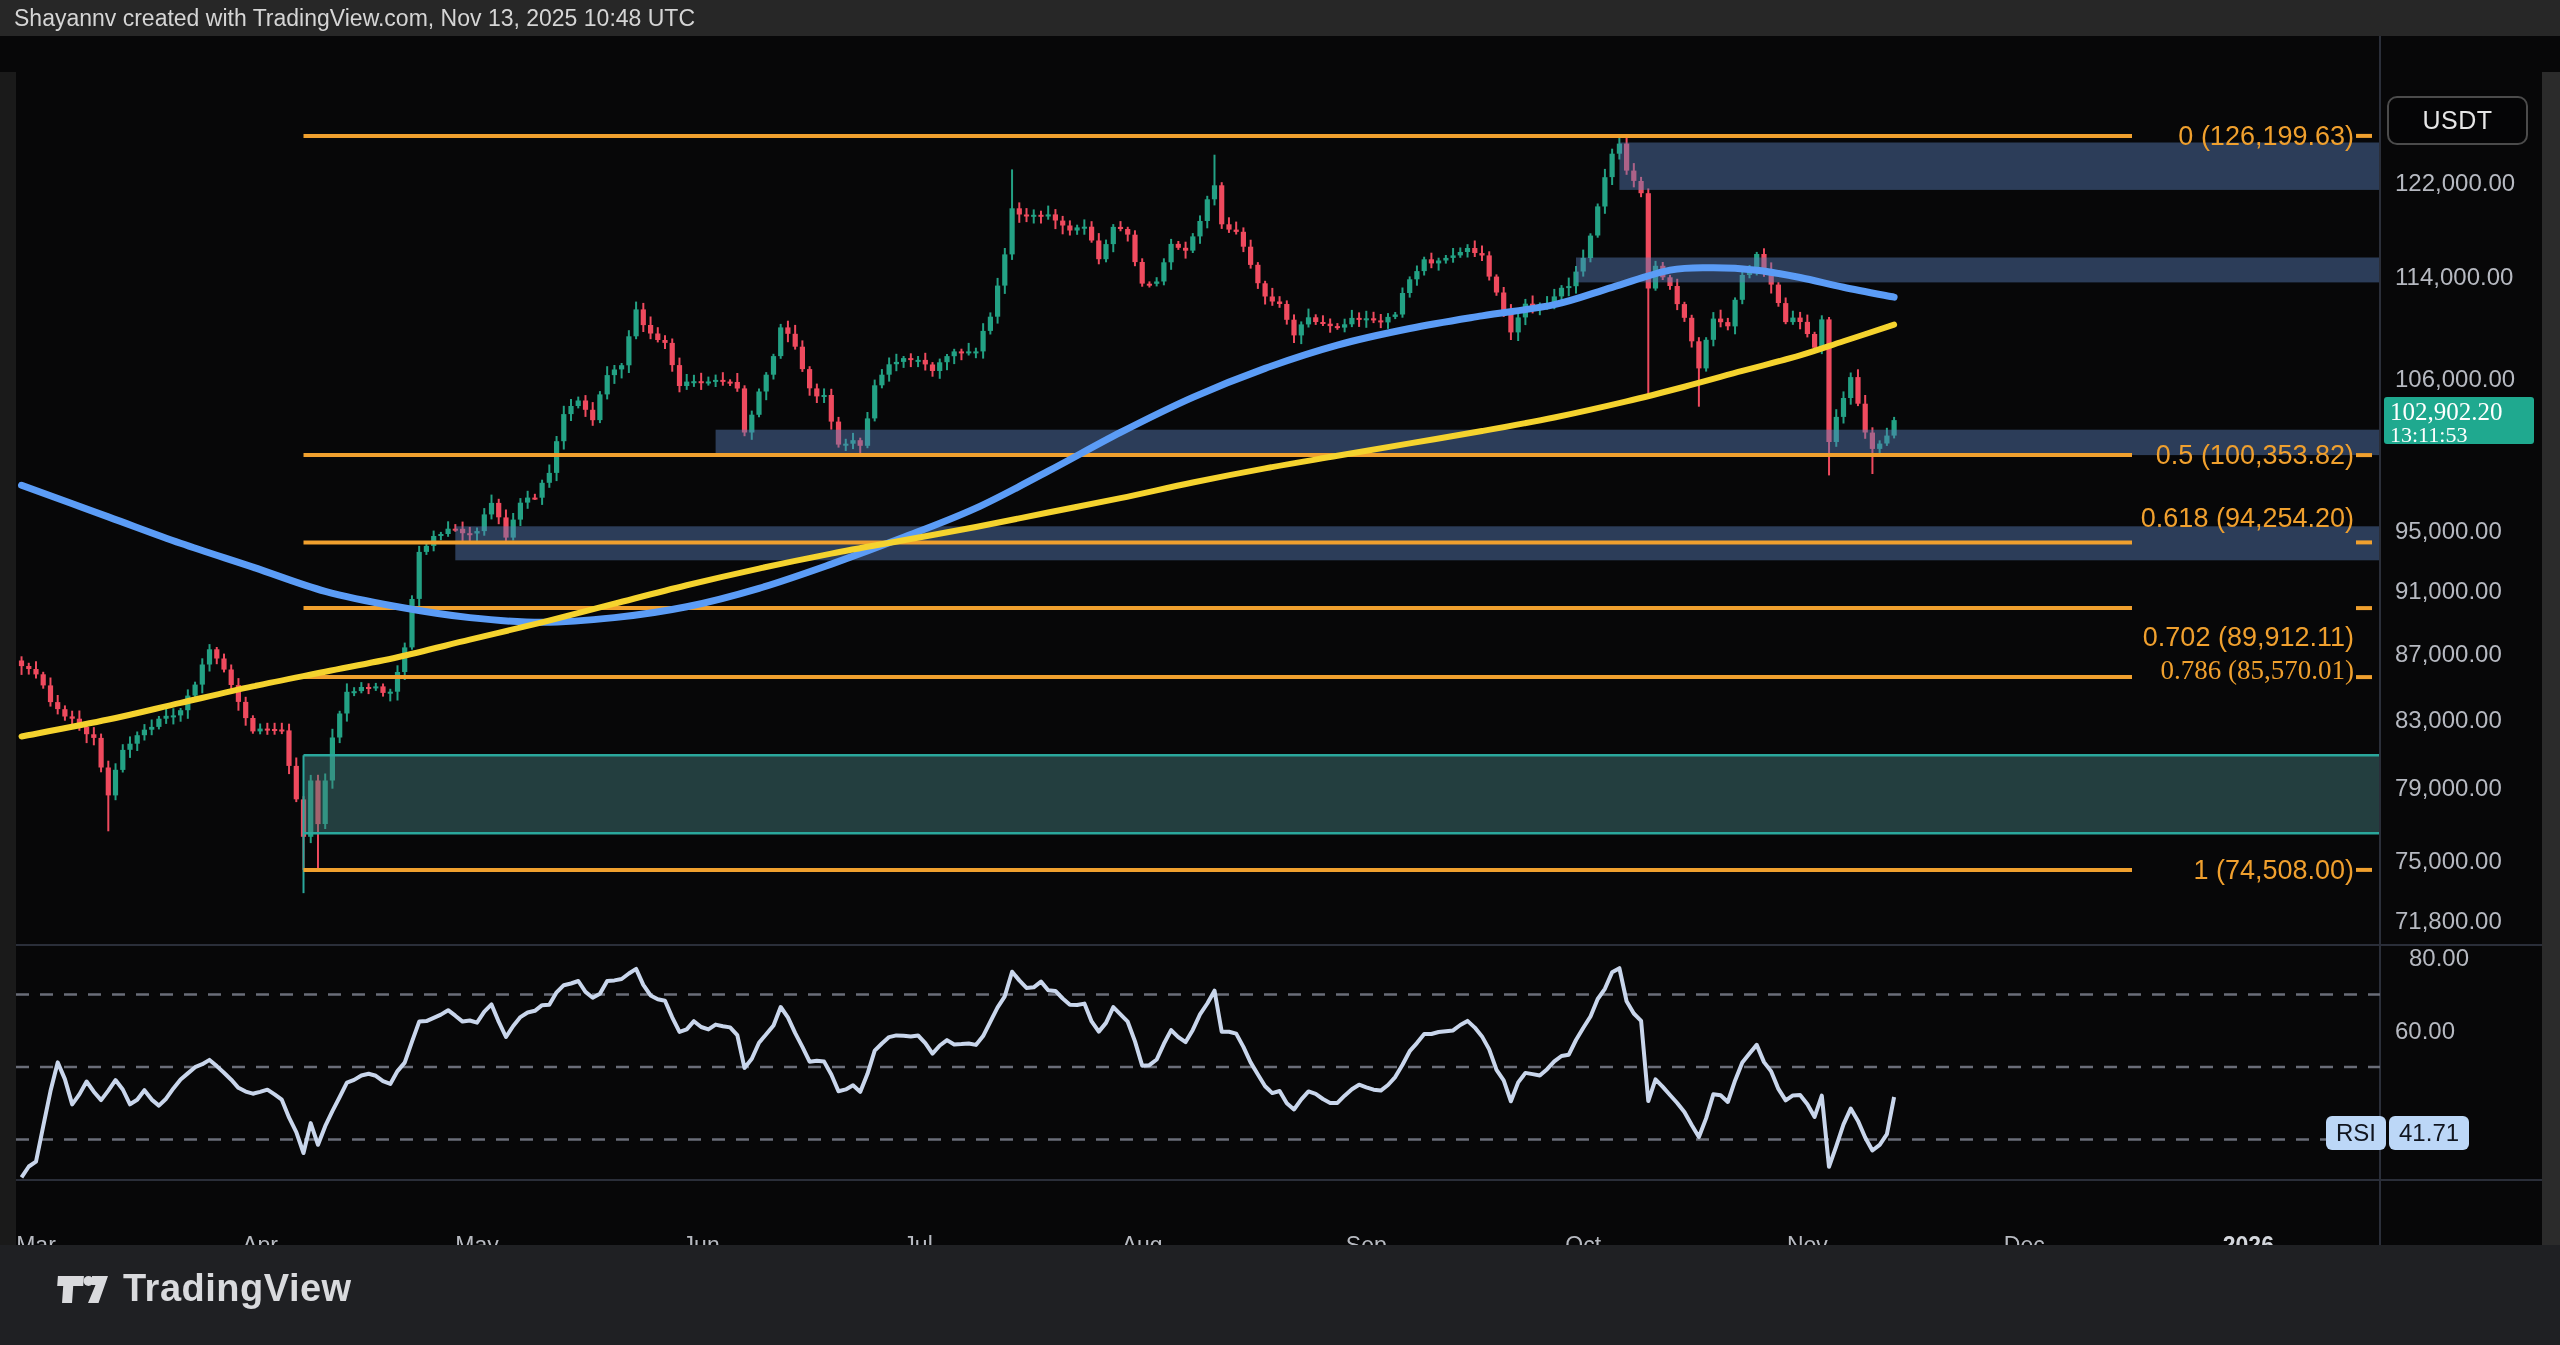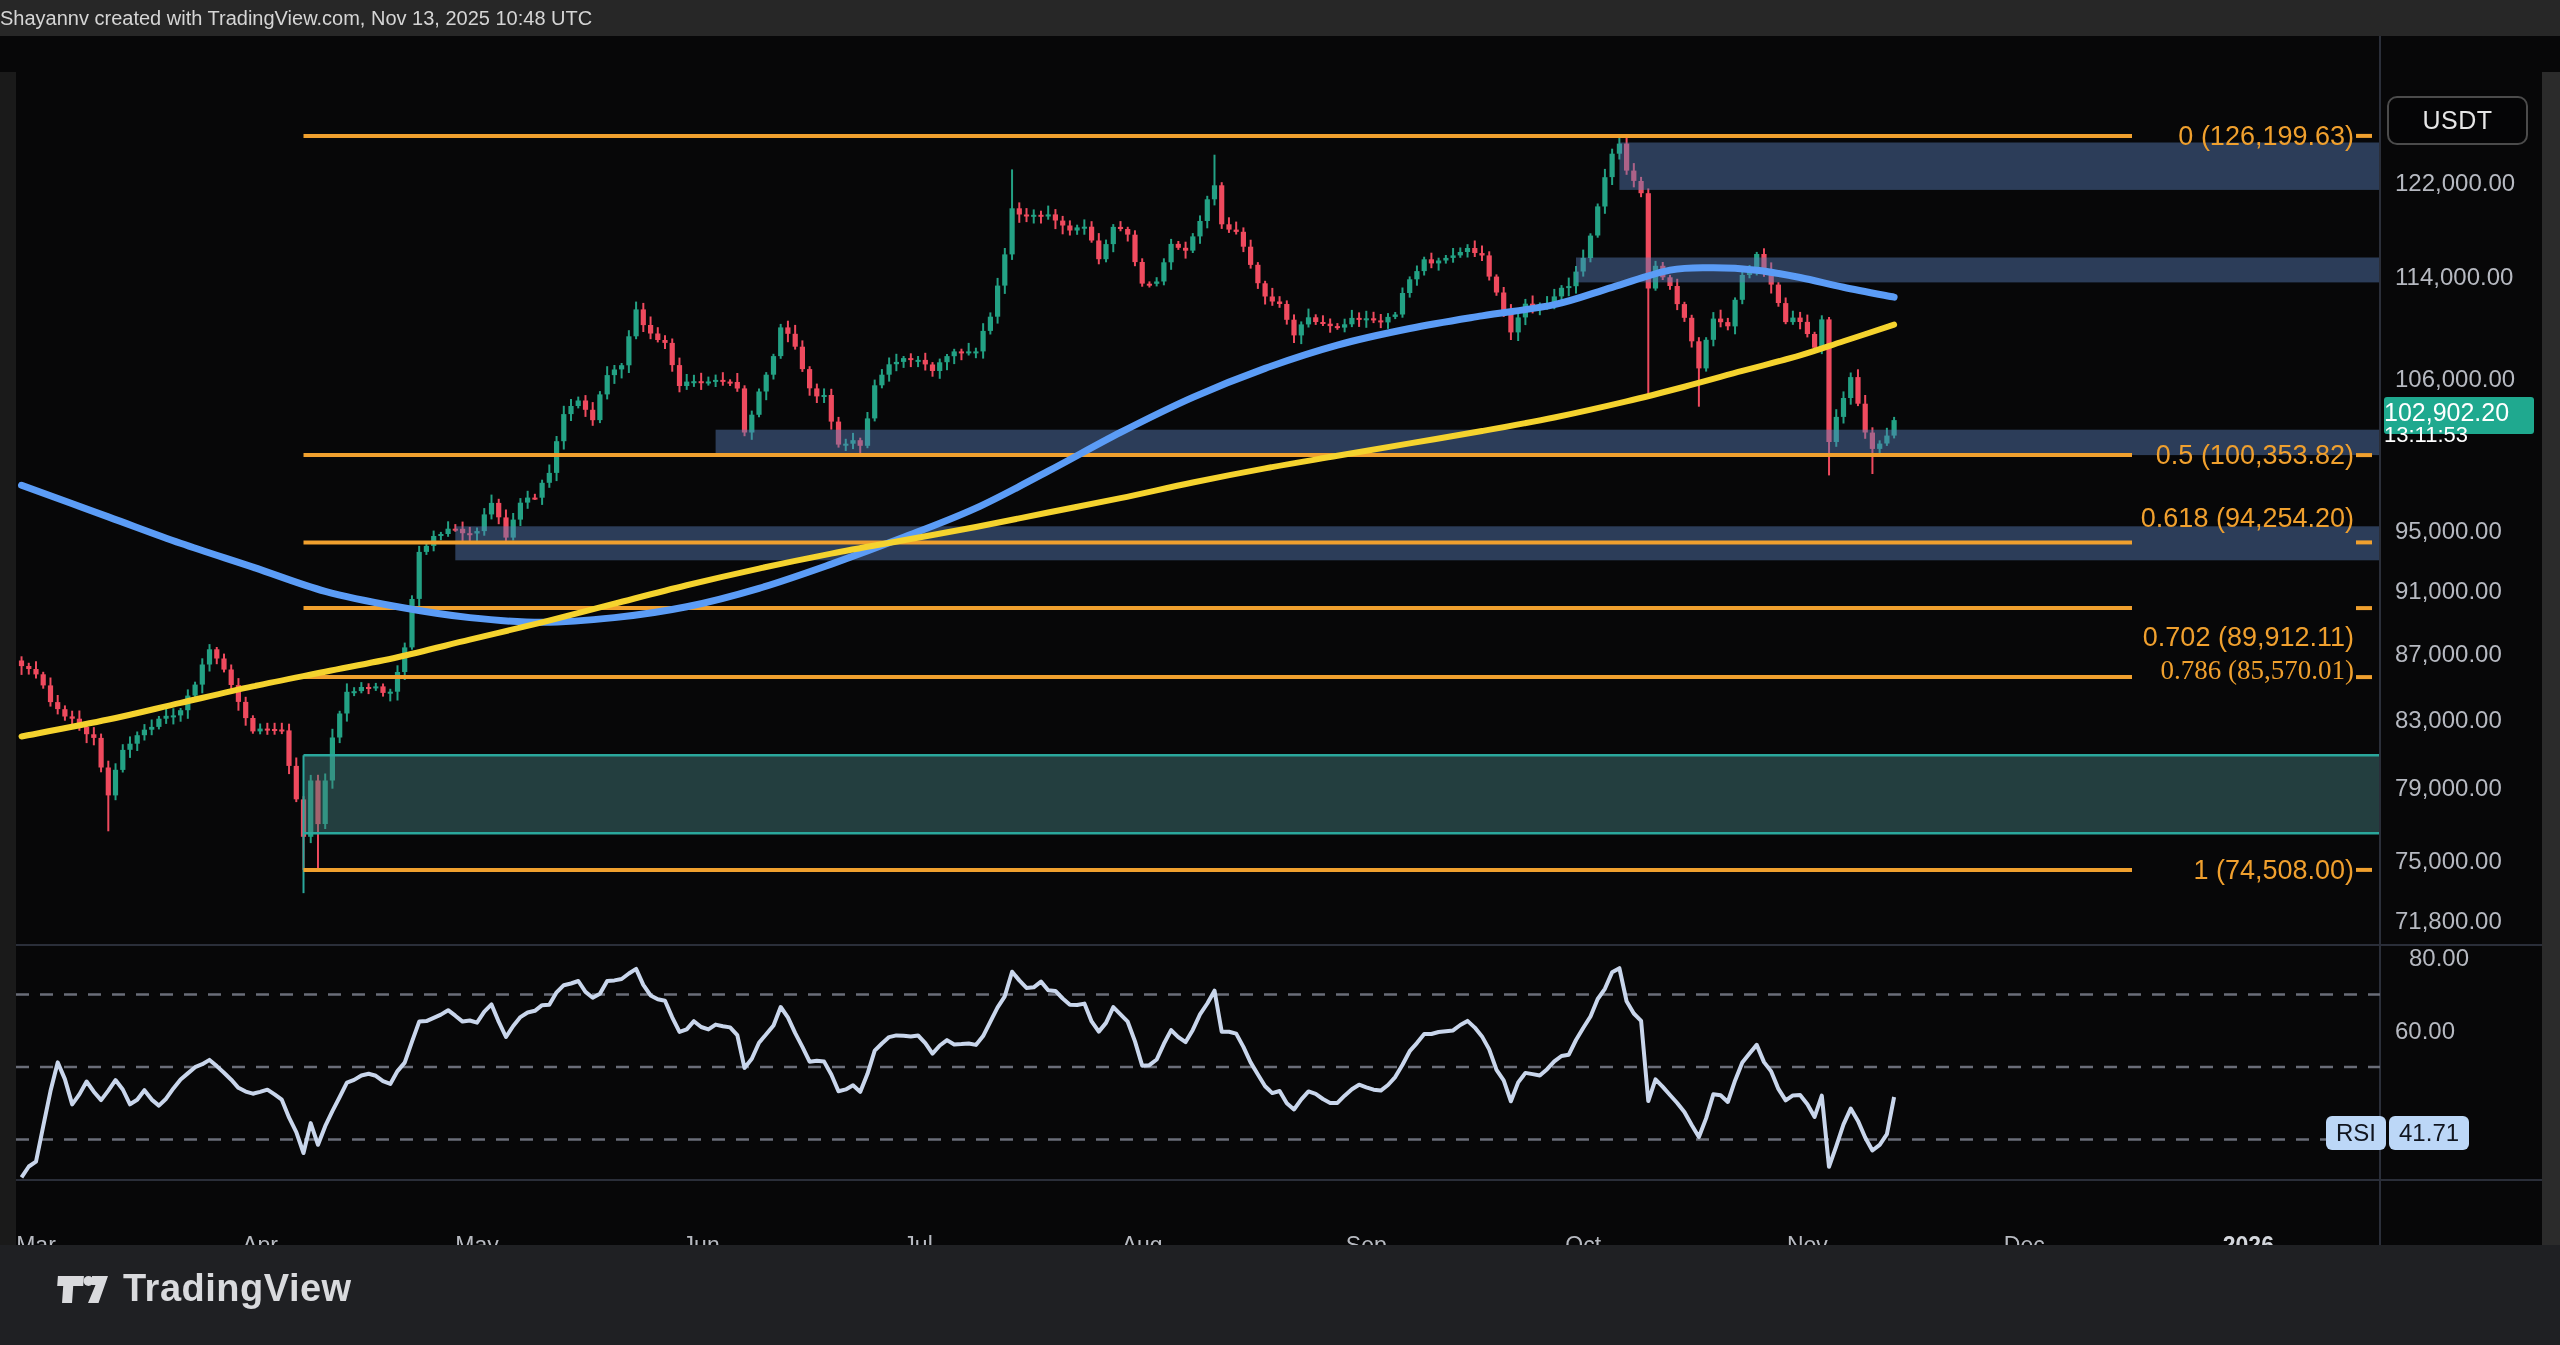--- a/index.html
+++ b/index.html
@@ -1,31 +1,31 @@
 <!DOCTYPE html>
 <html><head>
 <meta charset="utf-8">
 <style>
   html,body{margin:0;padding:0;background:#000;}
   body{width:2560px;height:1345px;overflow:hidden;font-family:"Liberation Sans",sans-serif;}
   #root{position:relative;width:2560px;height:1345px;background:#070708;}
   .topbar{position:absolute;left:0;top:0;width:2560px;height:36px;background:#272727;color:#d5d5d5;
-          font-size:20px;line-height:36px;box-sizing:border-box;white-space:nowrap;}
+          font-size:23px;line-height:36px;padding-left:14px;box-sizing:border-box;white-space:nowrap;}
   #chart-area{position:absolute;left:0;top:36px;width:2560px;height:1209px;background:#070708;}
   #chart-svg{position:absolute;left:0;top:0;}
   .strip-left{position:absolute;left:0;top:36px;width:16px;height:1209px;background:#1a1a1a;}
   .strip-right{position:absolute;left:2542px;top:36px;width:18px;height:1209px;background:#2b2b2b;}
   .usdt-btn{position:absolute;left:2387px;top:60px;width:137px;height:45px;border:2px solid #4b4b4b;
             border-radius:10px;color:#e6e6e6;font-size:25px;display:flex;align-items:center;justify-content:center;
             letter-spacing:.5px;background:rgba(0,0,0,.25);}
   .fib-label{position:absolute;right:206px;height:32px;line-height:32px;color:#f0a02e;font-size:27px;white-space:nowrap;}
   .tick-label{position:absolute;left:2395px;height:28px;line-height:28px;color:#b6b9c1;font-size:24px;white-space:nowrap;}
   .rsi-tick{position:absolute;left:2395px;height:28px;line-height:28px;color:#b6b9c1;font-size:24px;}
-  #price-badge{position:absolute;left:2384px;width:150px;height:37px;background:#1fa98f;border-radius:3px;
-               color:#fff;padding:2px 0 0 0;box-sizing:border-box;}
+  #price-badge{position:absolute;left:2384px;width:150px;height:47px;background:#1fa98f;border-radius:3px;
+               color:#fff;padding:2px 0 0 6px;box-sizing:border-box;font-family:Liberation Serif, serif;}
   #price-badge .v{font-size:25px;line-height:26px;display:block;}
   #price-badge .t{font-size:22px;line-height:20px;display:block;}
   #rsi-badge{position:absolute;left:2326px;top:1080px;display:flex;gap:3px;justify-content:flex-end;}
   #rsi-badge .pill{background:#bcd7f7;color:#10151f;font-size:24px;height:34px;line-height:34px;
                    border-radius:6px;padding:0 10px;}
   .month-label{position:absolute;top:1196px;width:90px;text-align:center;color:#b7bac1;font-size:23px;}
   .month-label.bold{font-weight:700;color:#d3d6dc;}
   #time-axis{position:absolute;left:0;top:1180px;width:2560px;height:65px;}
   .footer{position:absolute;left:0;top:1245px;width:2560px;height:100px;background:#1f2023;padding-left:42px;}
   .logo{position:absolute;left:55px;top:22px;display:flex;align-items:center;gap:14px;color:#d9dadd;}

